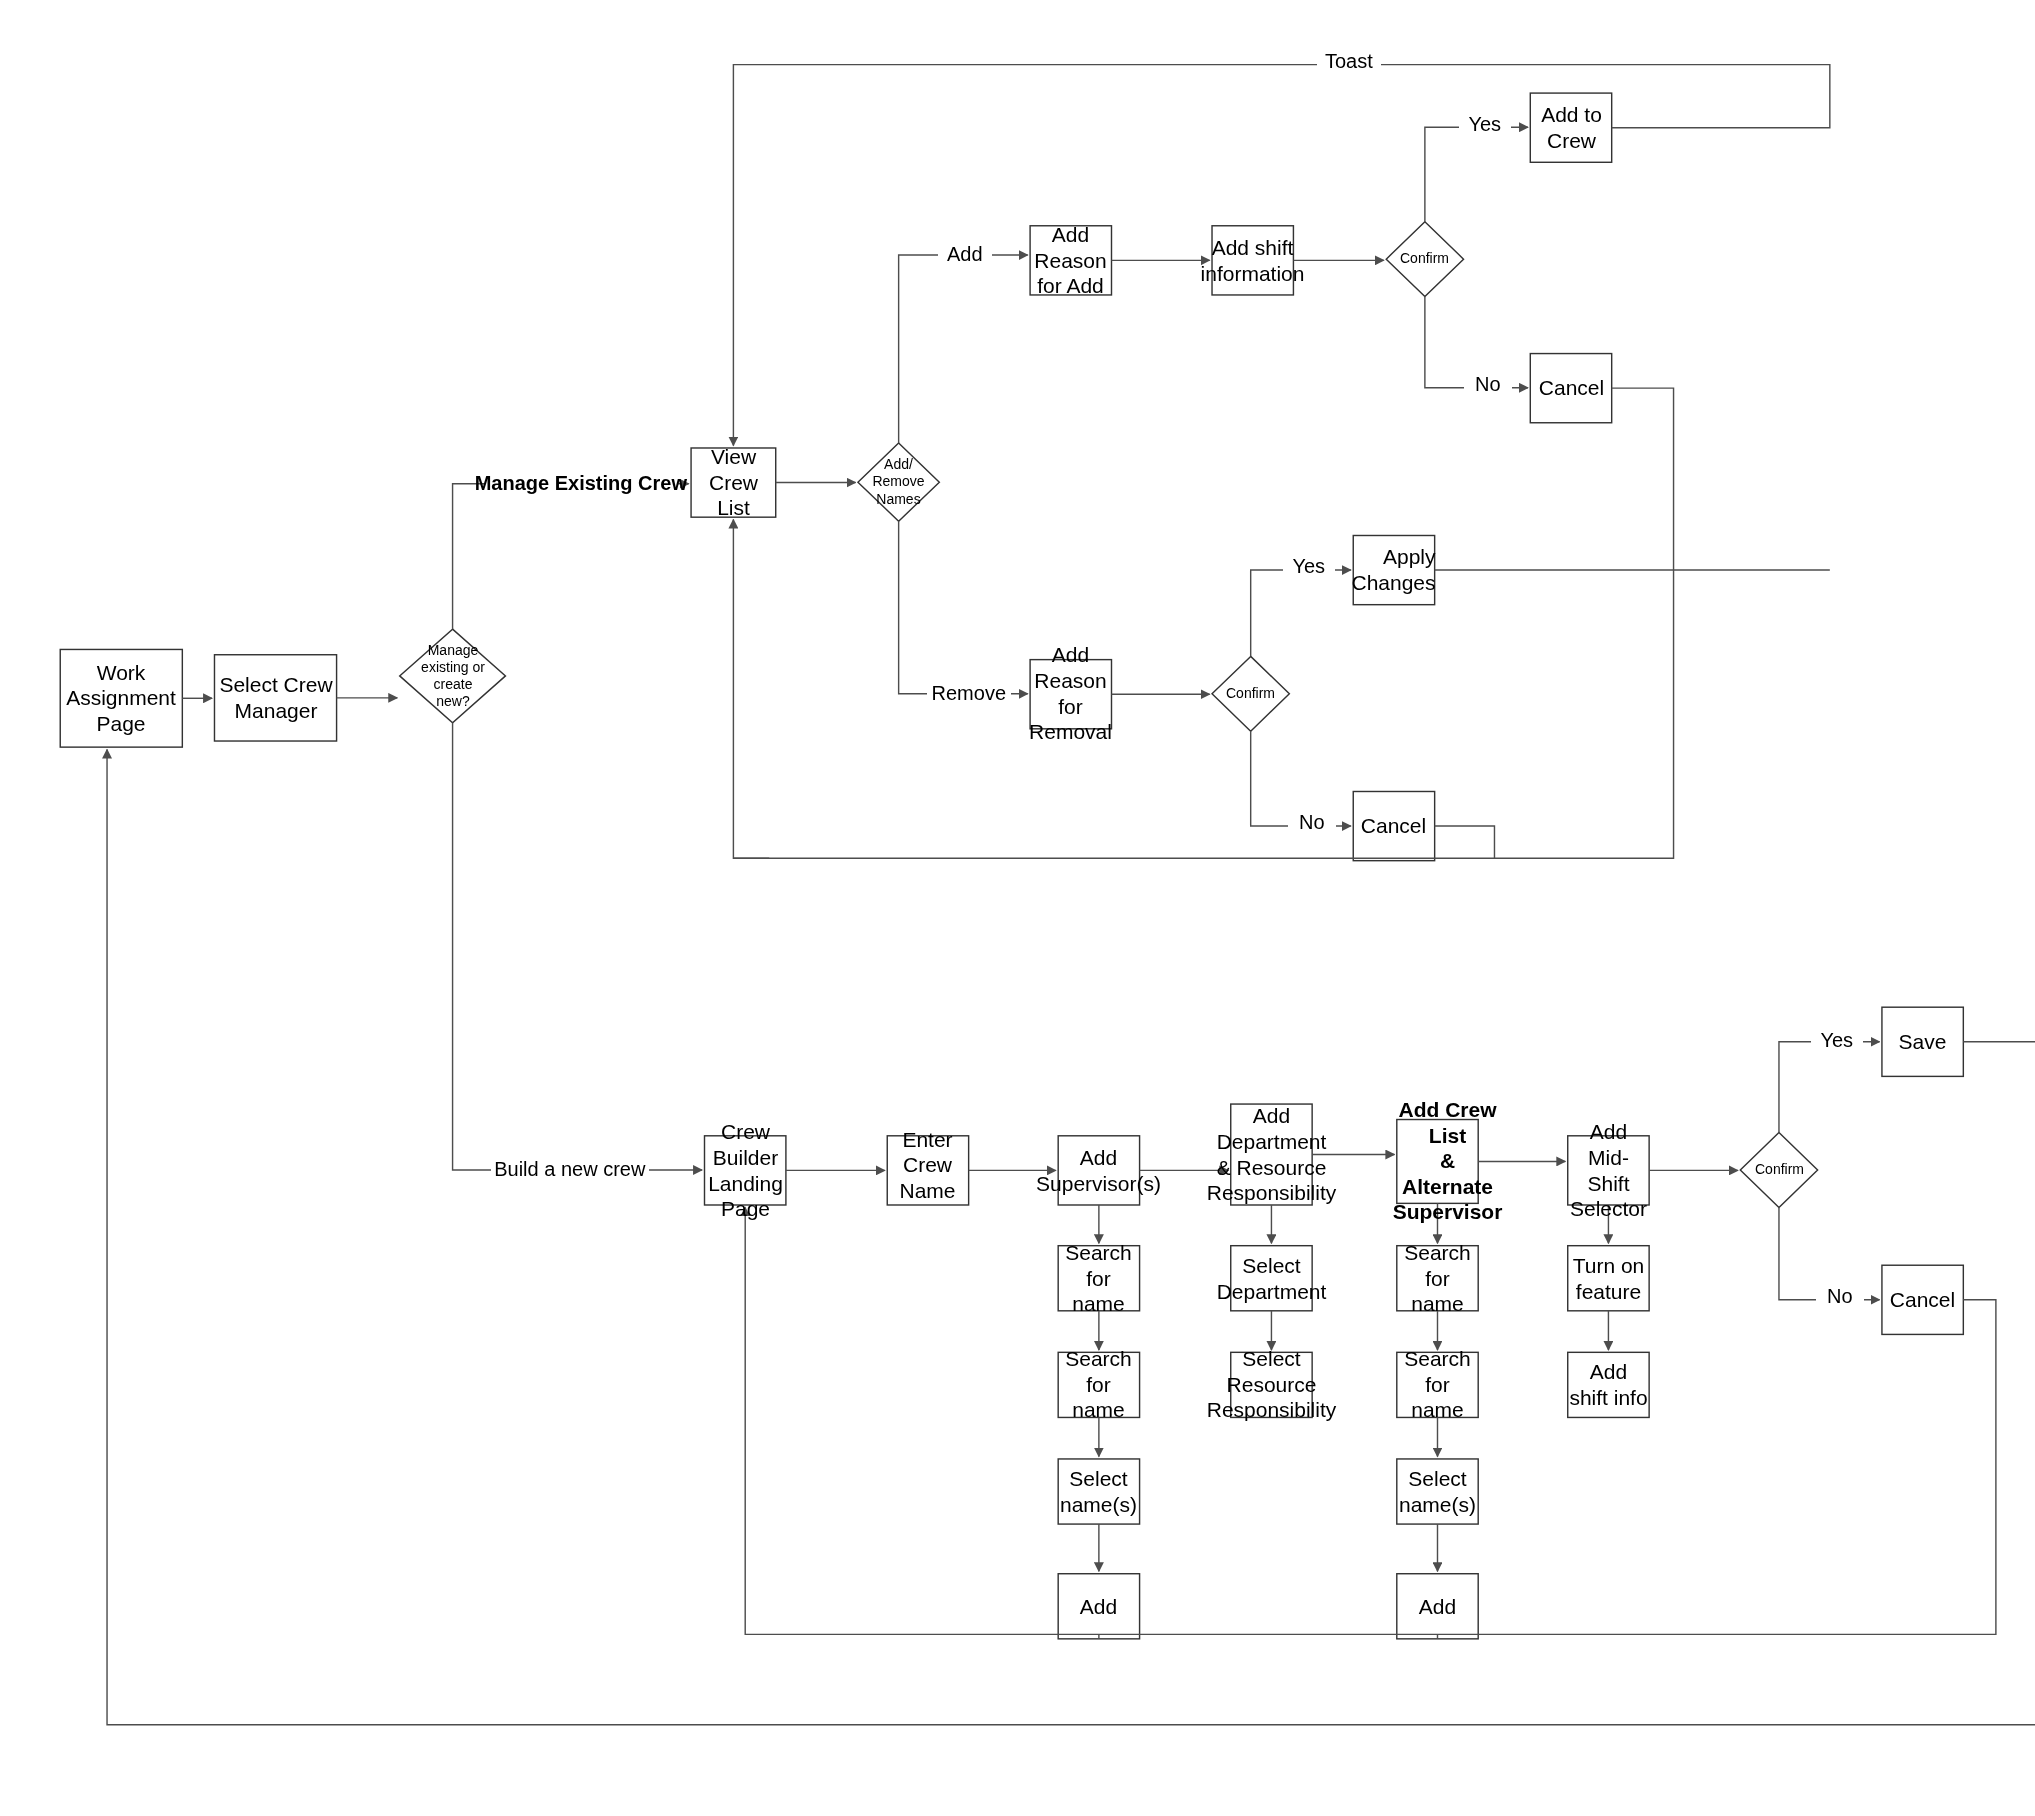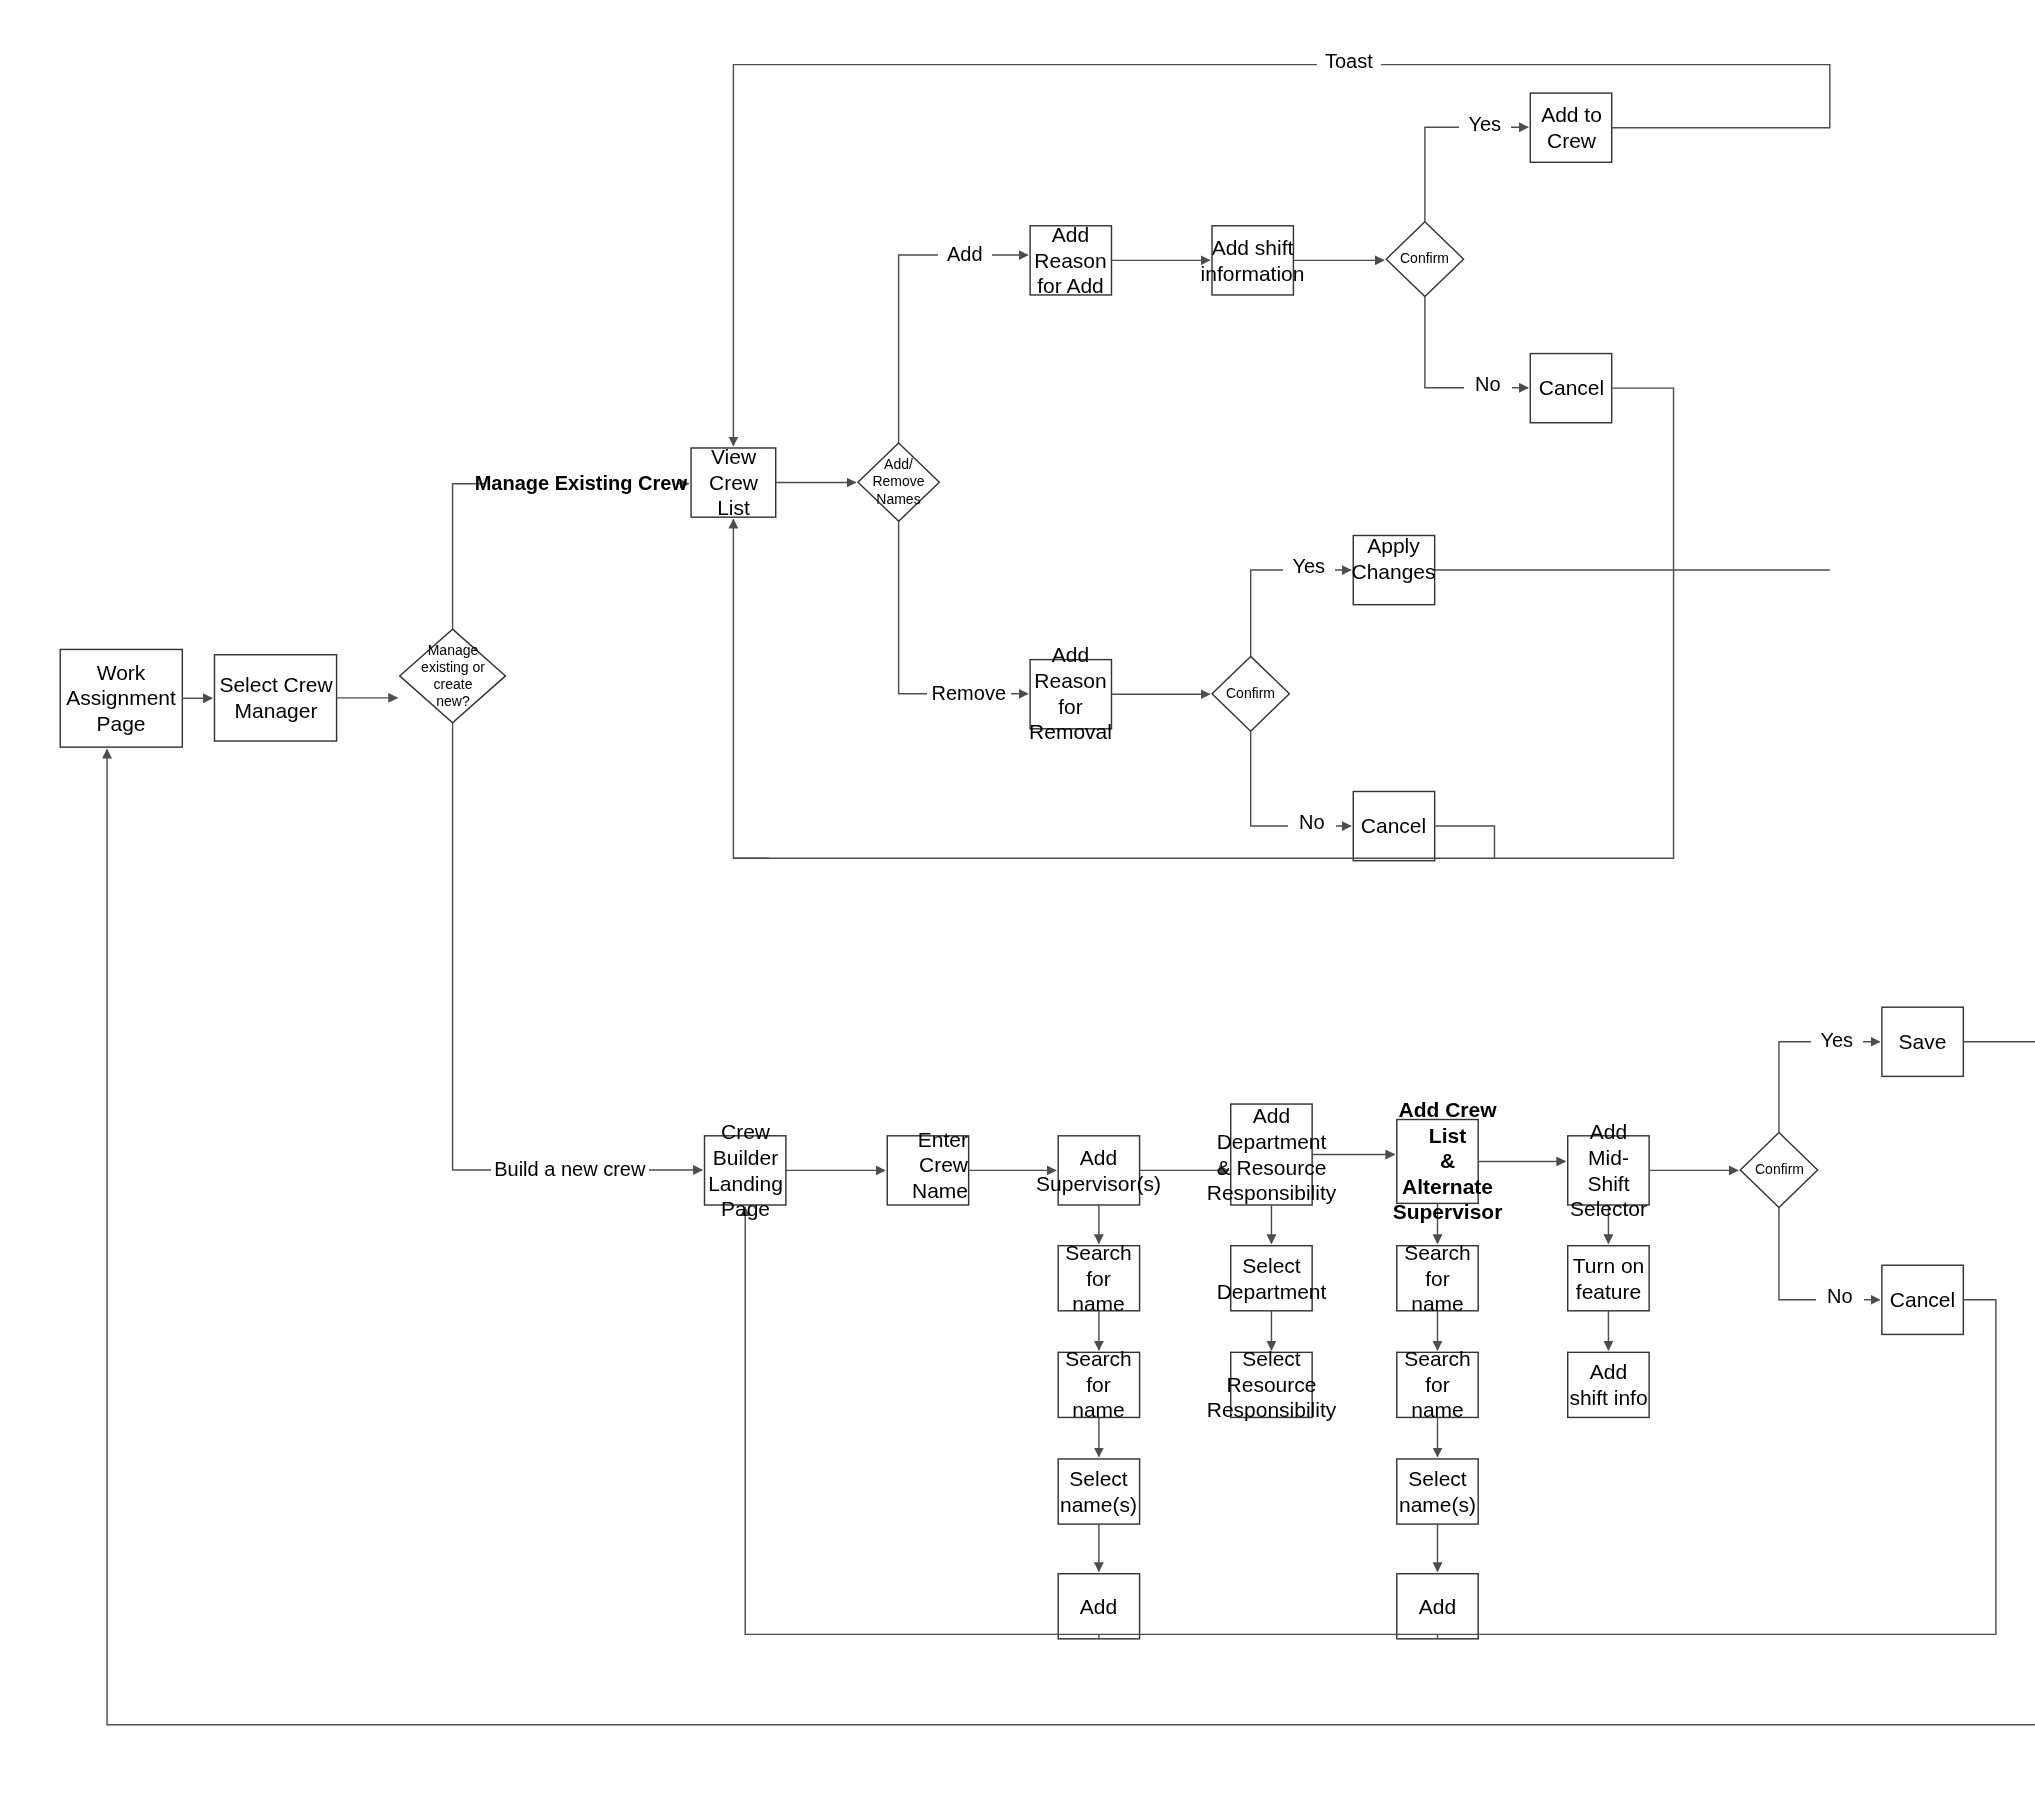--- a/index.html
+++ b/index.html
@@ -139,26 +139,26 @@
     <div class="nodeLabel boxLabel" style="left: 1030px; top: 226px; width: 81px; height: 69px;">Add Reason
 for Add</div>
     <div class="nodeLabel boxLabel" style="left: 1212px; top: 226px; width: 81px; height: 69px;">Add shift
 information</div>
     <div class="nodeLabel diaLabel" style="left: 1386px; top: 221px; width: 77px; height: 75px;">Confirm</div>
     <div class="nodeLabel boxLabel" style="left: 1531px; top: 93px; width: 81px; height: 69px;">Add to Crew</div>
     <div class="nodeLabel boxLabel" style="left: 1531px; top: 353px; width: 81px; height: 69px;">Cancel</div>
     <div class="nodeLabel boxLabel" style="left: 1030px; top: 659px; width: 81px; height: 69px;">Add Reason
 for Removal</div>
     <div class="nodeLabel diaLabel" style="left: 1212px; top: 656px; width: 77px; height: 75px;">Confirm</div>
-    <div class="nodeLabel boxLabel" style="left: 1353px; top: 524px; width: 81px; height: 69px;">Apply
+    <div class="nodeLabel boxLabel" style="left: 1353px; top: 535px; width: 81px; height: 69px; text-align: right;">Apply
 Changes</div>
     <div class="nodeLabel boxLabel" style="left: 1353px; top: 791px; width: 81px; height: 69px;">Cancel</div>
     <div class="nodeLabel boxLabel" style="left: 705px; top: 1136px; width: 81px; height: 69px;">Crew Builder
 Landing Page</div>
-    <div class="nodeLabel boxLabel" style="left: 887px; top: 1136px; width: 81px; height: 58px; text-align: right;">Enter Crew
+    <div class="nodeLabel boxLabel" style="left: 887px; top: 1136px; width: 81px; height: 58px;">Enter Crew
 Name</div>
     <div class="nodeLabel boxLabel" style="left: 1058px; top: 1136px; width: 81px; height: 69px;">Add
 Supervisor(s)</div>
     <div class="nodeLabel boxLabel" style="left: 1231px; top: 1104px; width: 81px; height: 101px;">Add
 Department
 &amp; Resource
 Responsibility</div>
     <div class="nodeLabel boxLabel" style="left: 1397px; top: 1119px; width: 101px; height: 84px; font-weight: bold;">Add Crew List
 &amp; Alternate
 Supervisor</div>

